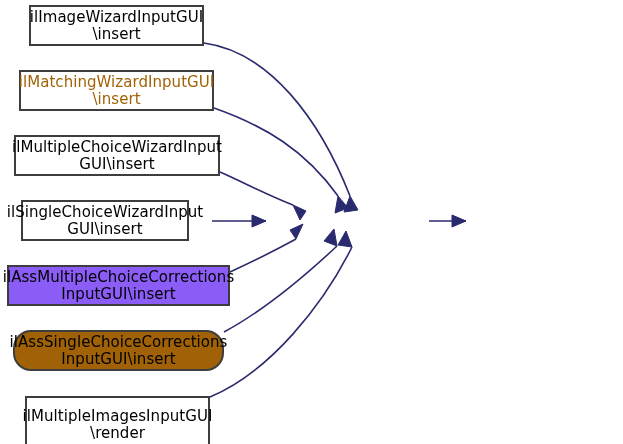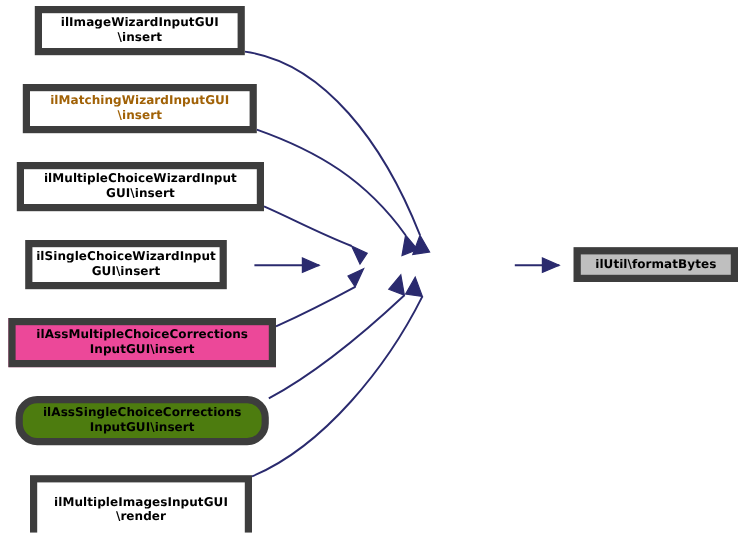--- a/index.html
+++ b/index.html
@@ -20,33 +20,32 @@
     position: absolute;
     left: 0;
     top: 0;
     width: 623px;
     height: 444px;
     pointer-events: none;
   }
   .node {
     position: absolute;
     box-sizing: border-box;
-    border: 6px solid #be185d;
+    border: 2px solid #be185d;
     background: #ffffff;
     display: flex;
     align-items: center;
     justify-content: center;
     text-align: center;
     line-height: 1.12;
     color: #000000;
-    font-size: 10px;
+    font-size: 15px;
     letter-spacing: 0.05px;
     white-space: pre-line;
     z-index: 2;
-    font-weight: bold;
   }
   .node.highlight {
     background: #bfbfbf;
     border-color: #3d3d3d;
   }
   .node-label {
     display: block;
     white-space: pre-line;
     padding: 0 3px;
   }
@@ -74,20 +73,19 @@
       <path d="M 466,221 l -14,-6 l 0,12 z" fill="#2a2a6e" stroke="#2a2a6e" stroke-width="1"></path>
     </svg>
 <div class="node" style="left: 29px; top: 5px; width: 175px; height: 41px; border-color: rgb(61, 61, 61); color: rgb(0, 0, 0); background: rgb(255, 255, 255);"><span class="node-label">ilImageWizardInputGUI
 \insert</span></div>
     <div class="node" style="left: 19px; top: 70px; width: 195px; height: 41px; border-color: rgb(61, 61, 61); color: #a16207; background: rgb(255, 255, 255);"><span class="node-label">ilMatchingWizardInputGUI
 \insert</span></div>
     <div class="node" style="left: 14px; top: 135px; width: 206px; height: 41px; border-color: rgb(61, 61, 61); color: rgb(0, 0, 0); background: rgb(255, 255, 255);"><span class="node-label">ilMultipleChoiceWizardInput
 GUI\insert</span></div>
     <div class="node" style="left: 21px; top: 200px; width: 168px; height: 41px; border-color: rgb(61, 61, 61); color: rgb(0, 0, 0); background: rgb(255, 255, 255);"><span class="node-label">ilSingleChoiceWizardInput
 GUI\insert</span></div>
-    <div class="node" style="left: 7px; top: 265px; width: 223px; height: 41px; border-color: rgb(61, 61, 61); color: rgb(0, 0, 0); background: #ec4899;"><span class="node-label">ilAssMultipleChoiceCorrections
+    <div class="node" style="left: 7px; top: 265px; width: 223px; height: 41px; border-color: rgb(61, 61, 61); color: rgb(0, 0, 0); background: #8b5cf6;"><span class="node-label">ilAssMultipleChoiceCorrections
 InputGUI\insert</span></div>
-    <div class="node" style="left: 13px; top: 330px; width: 211px; height: 41px; border-color: rgb(61, 61, 61); color: rgb(0, 0, 0); background: #4d7c0f; border-radius: 18px;"><span class="node-label">ilAssSingleChoiceCorrections
+    <div class="node" style="left: 13px; top: 330px; width: 211px; height: 41px; border-color: rgb(61, 61, 61); color: rgb(0, 0, 0); background: #a16207; border-radius: 18px;"><span class="node-label">ilAssSingleChoiceCorrections
 InputGUI\insert</span></div>
     <div class="node" style="left: 25px; top: 396px; width: 185px; height: 58px; border-color: rgb(61, 61, 61); color: rgb(0, 0, 0); background: rgb(255, 255, 255);"><span class="node-label">ilMultipleImagesInputGUI
 \render</span></div>
-    <div class="node highlight" style="left: 478px; top: 206px; width: 137px; height: 29px; border-color: rgb(61, 61, 61); color: rgb(0, 0, 0); background: rgb(191, 191, 191);"><span class="node-label">ilUtil\formatBytes</span></div>
   </div>
 
 </body></html>

